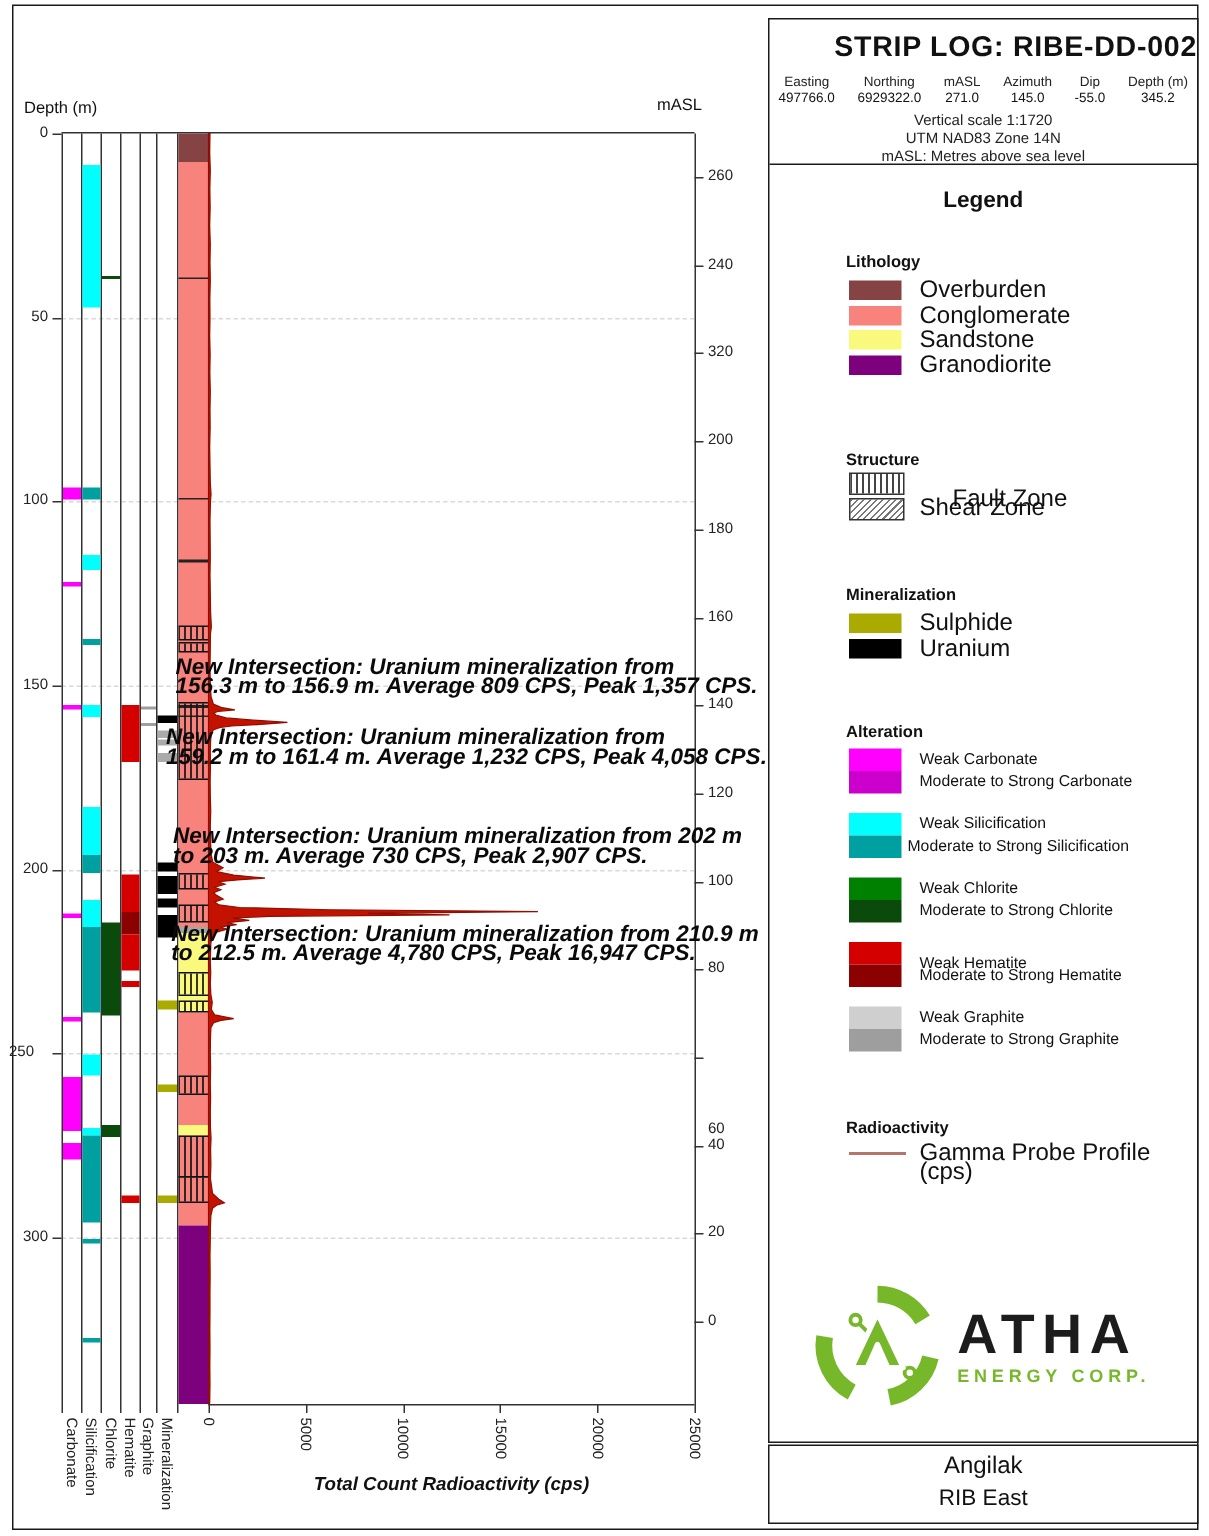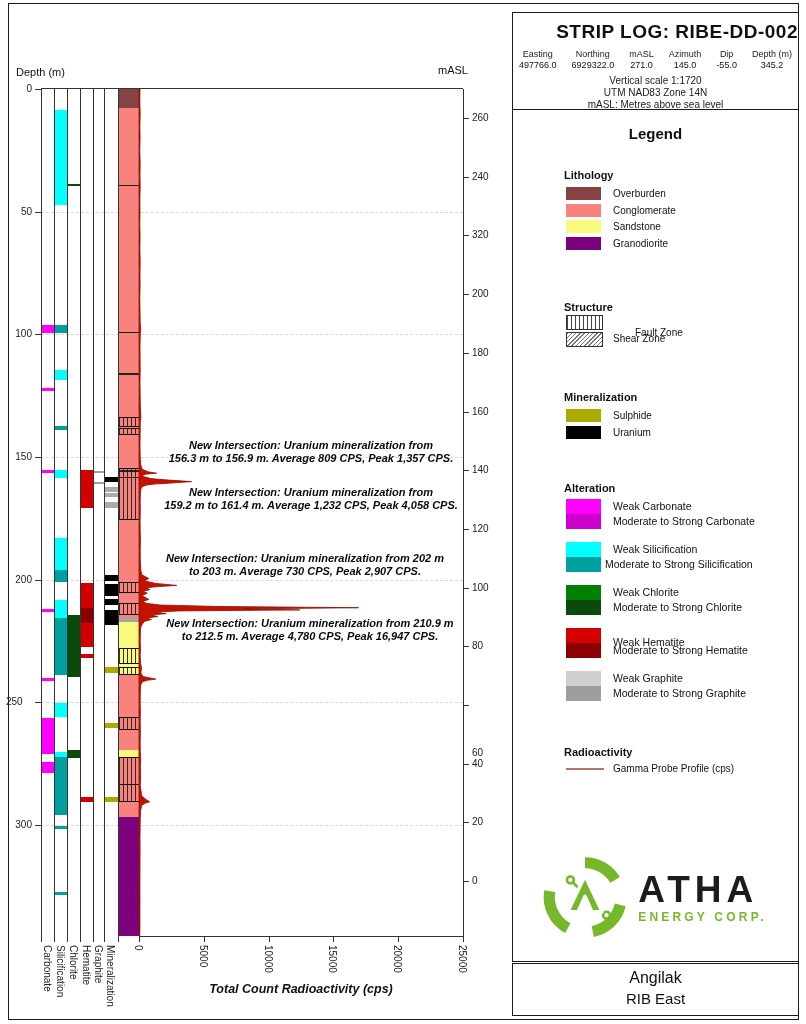--- a/index.html
+++ b/index.html
@@ -11,34 +11,34 @@
   .rpanel{position:absolute;left:512px;top:12px;width:285px;height:948px;border:1px solid #1a1a1a;}
   .rtitle{position:absolute;left:0;top:8px;width:100%;text-align:right;font-size:19px;font-weight:bold;letter-spacing:.5px;}
   .fieldrow{position:absolute;left:6px;top:36px;width:273px;display:flex;justify-content:space-between;}
   .fieldcell{text-align:center;font-size:9px;line-height:11px;}
   .fieldcell .lab{font-weight:normal;color:#222;}
   .scalelines{position:absolute;left:0;top:62px;width:100%;text-align:center;font-size:10px;line-height:12px;color:#222;}
   .tdivider{position:absolute;left:0;top:96px;width:100%;border-top:1px solid #1a1a1a;}
   .legendtitle{position:absolute;left:0;top:112px;width:100%;text-align:center;font-size:15px;font-weight:bold;}
   .sechead{position:absolute;font-size:11px;font-weight:bold;}
   .swatch{position:absolute;width:35px;height:13px;}
-  .swlabel{position:absolute;font-size:10px;line-height:13px;text-align:right;}
+  .swlabel{position:absolute;font-size:16px;line-height:13px;}
   .dualswatch{position:absolute;width:35px;height:30px;}
   .duallabel{position:absolute;font-size:10.5px;line-height:15px;white-space:nowrap;}
   .patfault{background:repeating-linear-gradient(90deg,#444 0 1px,transparent 1px 4px);border:1px solid #333;}
   .patshear{background:repeating-linear-gradient(135deg,#777 0 1px,transparent 1px 3px);border:1px solid #333;}
   
   .fbox{position:absolute;left:512px;top:963px;width:285px;height:51px;border:1px solid #1a1a1a;text-align:center;}
   .fline1{margin-top:5px;font-size:16px;}
   .fline2{margin-top:3px;font-size:15px;}
   
   .axlab{position:absolute;font-size:11px;color:#111;}
   .ticklab{position:absolute;font-size:10px;color:#222;}
   .vtext{writing-mode:vertical-rl;}
-  .anno{position:absolute;transform:translateX(-50%);text-align:center;font-size:11px;font-weight:bold;
+  .anno{position:absolute;transform:translateX(-50%);text-align:left;font-size:15px;font-weight:bold;
         font-style:italic;line-height:12.5px;white-space:nowrap;color:#0a0a0a;}
   .axtitle{position:absolute;font-size:12.5px;font-weight:bold;font-style:italic;text-align:center;}
   .gridline{position:absolute;border-top:1px dashed #d9d9d9;}
   .vline{position:absolute;border-left:1px solid #333;width:0;}
   .hline{position:absolute;border-top:1px solid #333;height:0;}
   .bar{position:absolute;}
   .fault{position:absolute;background:repeating-linear-gradient(90deg,rgba(20,20,20,.85) 0 1px,transparent 1px 4px);
          border-top:1px solid #111;border-bottom:1px solid #111;}
   .bound{position:absolute;background:#222;}
   .logoarea{position:absolute;left:522px;top:848px;width:265px;height:100px;display:flex;align-items:center;justify-content:center;gap:10px;}

